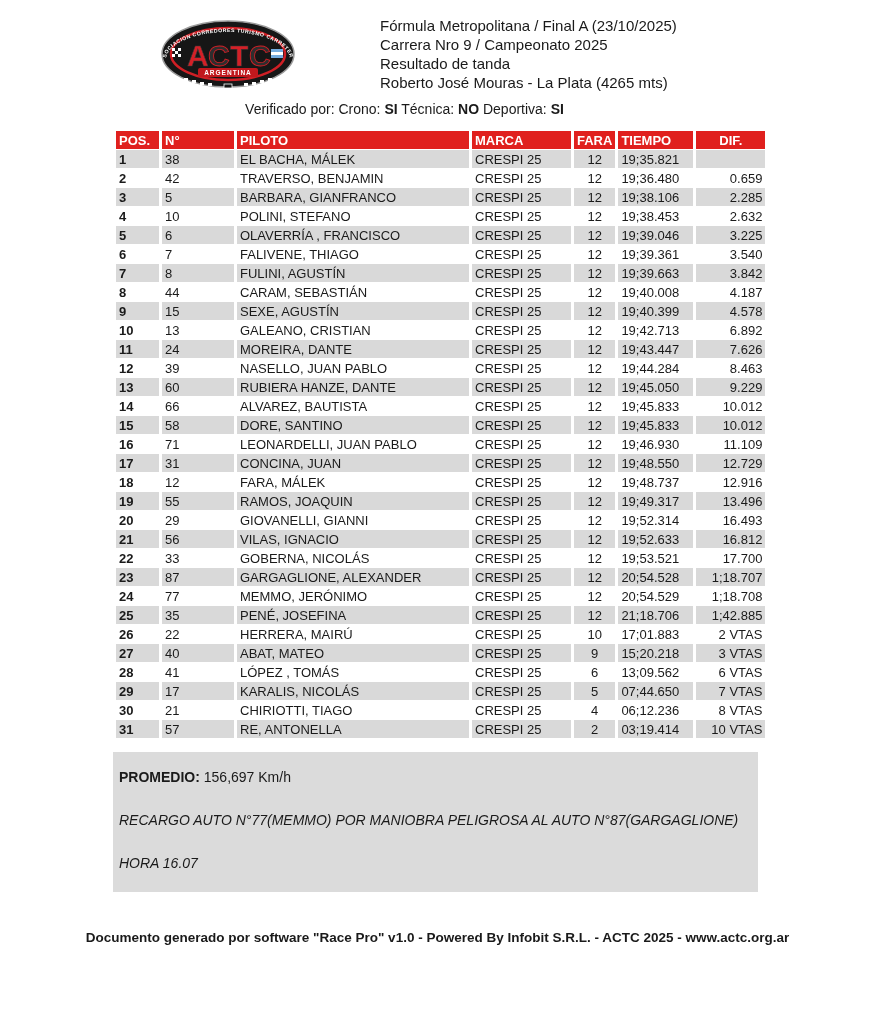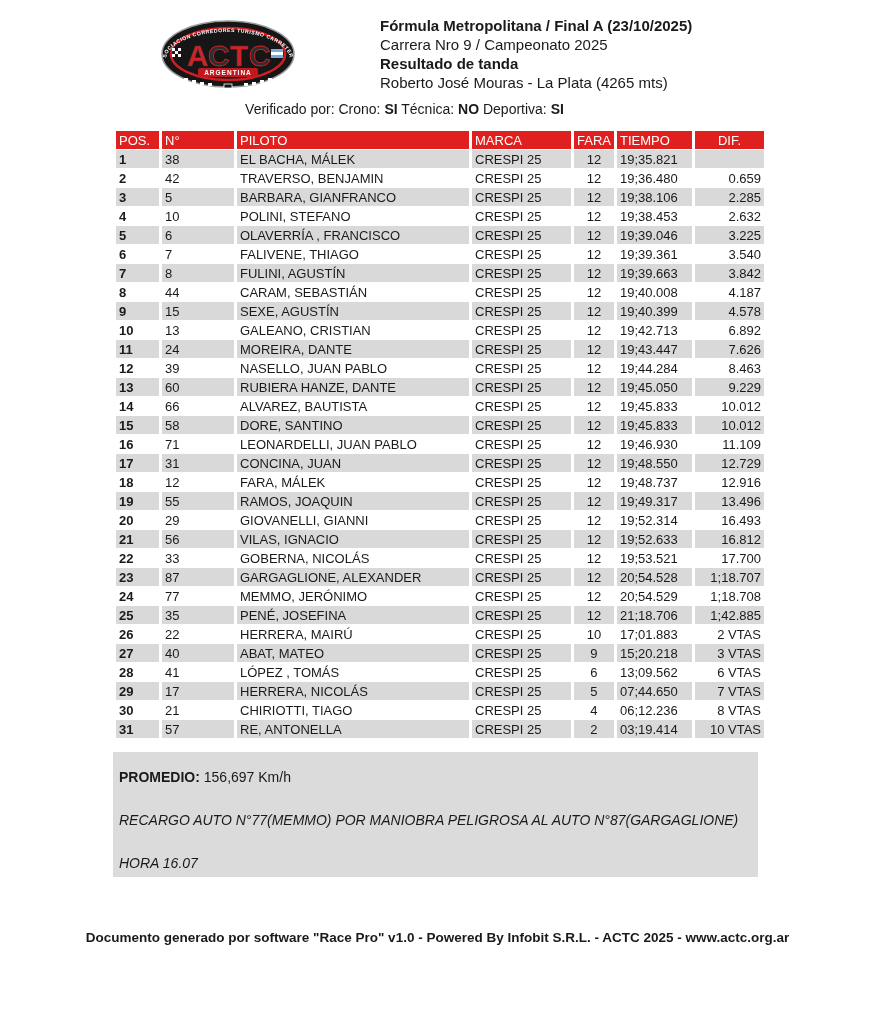--- a/index.html
+++ b/index.html
@@ -6,44 +6,44 @@
   body{
     width:875px;height:1024px;background:#ffffff;position:relative;
     font-family:"Liberation Sans","DejaVu Sans",sans-serif;color:#1a1a1a;
     -webkit-font-smoothing:antialiased;
   }
   .page{position:absolute;inset:0;}
 
   
   .logo-wrap{position:absolute;left:150px;top:16px;width:156px;height:78px;}
   .title-block{position:absolute;left:380px;top:16px;line-height:19px;font-size:15px;}
-  .title-block .b{font-weight:bold;}
+  .title-block .b{font-weight:normal;}
 
   
   .verify-line{position:absolute;left:0;top:101px;width:809px;text-align:center;font-size:14px;}
   .verify-line b{font-weight:bold;}
 
   
   .results{position:absolute;left:113px;top:130px;}
   table.results-table{border-collapse:separate;border-spacing:3px 1px;table-layout:fixed;}
   table.results-table th, table.results-table td{
     font-size:13px;height:18px;padding:0 3px;overflow:hidden;white-space:nowrap;vertical-align:middle;
   }
   table.results-table th{
-    background:#E0201E;color:#ffffff;font-weight:normal;text-align:left;
+    background:#E0201E;color:#ffffff;font-weight:bold;text-align:left;
   }
   table.results-table th:nth-child(7){text-align:center;}
   tbody tr:nth-child(odd) td{background:#D9D9D9;}
   tbody td:nth-child(1){font-weight:bold;}
   tbody td:nth-child(5){text-align:center;}
   tbody td:nth-child(7){text-align:right;}
 
   
   .summary{
-    position:absolute;left:113px;top:752px;width:645px;height:125px;background:#DBDBDB;
+    position:absolute;left:113px;top:752px;width:645px;height:140px;background:#DBDBDB;
     font-size:14px;box-sizing:border-box;padding:17px 6px 0 6px;
   }
   .summary .line{margin-bottom:13px;}
   .summary .gap-line{margin-top:27px;font-style:italic;}
   .summary b{font-weight:bold;}
 
   
   .doc-footer{
     position:absolute;left:0;top:930px;width:875px;text-align:center;
     font-weight:bold;font-size:13.5px;
@@ -383,21 +383,21 @@
             <td>41</td>
             <td>LÓPEZ , TOMÁS</td>
             <td>CRESPI 25</td>
             <td>6</td>
             <td>13;09.562</td>
             <td>6 VTAS</td>
           </tr>
           <tr>
             <td>29</td>
             <td>17</td>
-            <td>HERRERA, NICOLÁS</td>
+            <td>KARALIS, NICOLÁS</td>
             <td>CRESPI 25</td>
             <td>5</td>
             <td>07;44.650</td>
             <td>7 VTAS</td>
           </tr>
           <tr>
             <td>30</td>
             <td>21</td>
             <td>CHIRIOTTI, TIAGO</td>
             <td>CRESPI 25</td>

